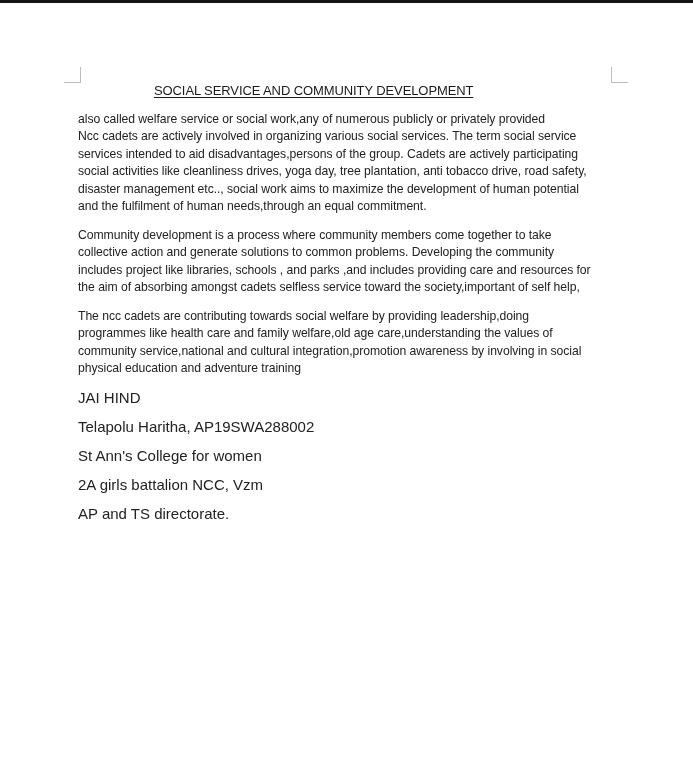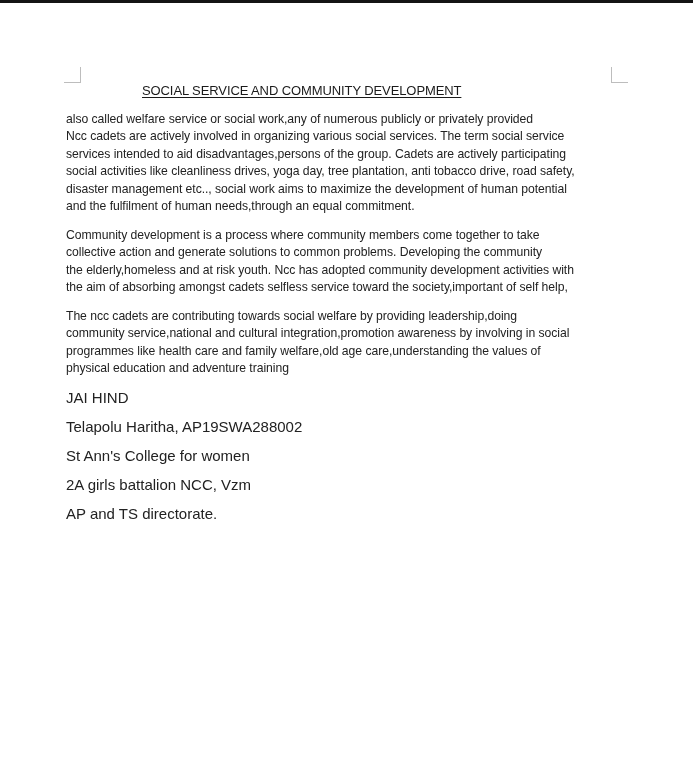--- a/index.html
+++ b/index.html
@@ -4,21 +4,21 @@
 <style>
   html, body { margin: 0; padding: 0; }
   body {
     width: 693px; height: 776px; background: #ffffff; position: relative; overflow: hidden;
     font-family: "Liberation Sans", sans-serif; color: #222222;
   }
   .topbar { position: absolute; left: 0; top: 0; width: 693px; height: 3px; background: #141414; }
   .corner { position: absolute; width: 16px; height: 15px; }
   .corner-left { left: 64px; top: 67px; border-right: 1px solid #bdbdbd; border-bottom: 1px solid #bdbdbd; }
   .corner-right { left: 611px; top: 67px; border-left: 1px solid #bdbdbd; border-bottom: 1px solid #bdbdbd; }
-  .page { position: absolute; left: 66px; top: 83px; width: 540px; }
+  .page { position: absolute; left: 78px; top: 83px; width: 540px; }
   .title {
     font-size: 13px; text-align: left; margin: 0 0 13px 76px;
     text-decoration: underline; text-underline-offset: 2px; letter-spacing: -0.1px; color: #1a1a1a;
     white-space: nowrap;
   }
   .para { font-size: 12.2px; line-height: 17.4px; margin: 0 0 11.5px 0; letter-spacing: -0.05px; }
   .line { display: block; white-space: nowrap; }
   .sig { font-size: 15px; line-height: 17.4px; margin: 0 0 11.5px 0; white-space: nowrap; }
 </style>
 </head>
@@ -36,28 +36,28 @@
     <span class="line">Ncc cadets are actively involved in organizing various social services. The term social service</span>
     <span class="line">services intended to aid disadvantages,persons of the group. Cadets are actively participating</span>
     <span class="line">social activities like cleanliness drives, yoga day, tree plantation, anti tobacco drive, road safety,</span>
     <span class="line">disaster management etc..,  social work aims to maximize the development of human potential</span>
     <span class="line">and the fulfilment of human needs,through an equal commitment.</span>
   </p>
 
   <p class="para">
     <span class="line">Community development  is a process where community members come together to take</span>
     <span class="line">collective action and generate solutions to common problems. Developing the community</span>
-    <span class="line">the elderly,homeless and at risk youth. Ncc has adopted community development activities with</span>
+    <span class="line">includes project like libraries, schools , and parks ,and includes providing care and resources for</span>
     <span class="line">the aim of absorbing amongst cadets selfless service toward the society,important of self help,</span>
   </p>
 
   <p class="para">
     <span class="line">The ncc cadets are contributing towards social welfare by providing leadership,doing</span>
+    <span class="line">programmes like health care and family welfare,old age care,understanding the values of</span>
     <span class="line">community service,national and cultural integration,promotion awareness by involving in social</span>
-    <span class="line">programmes like health care and family welfare,old age care,understanding the values of</span>
     <span class="line">physical education and adventure training</span>
   </p>
 
   <p class="sig">JAI HIND</p>
   <p class="sig">Telapolu Haritha, AP19SWA288002</p>
   <p class="sig">St Ann's College for women</p>
   <p class="sig">2A girls battalion NCC, Vzm</p>
   <p class="sig">AP and TS directorate.</p>
 </div>
 

